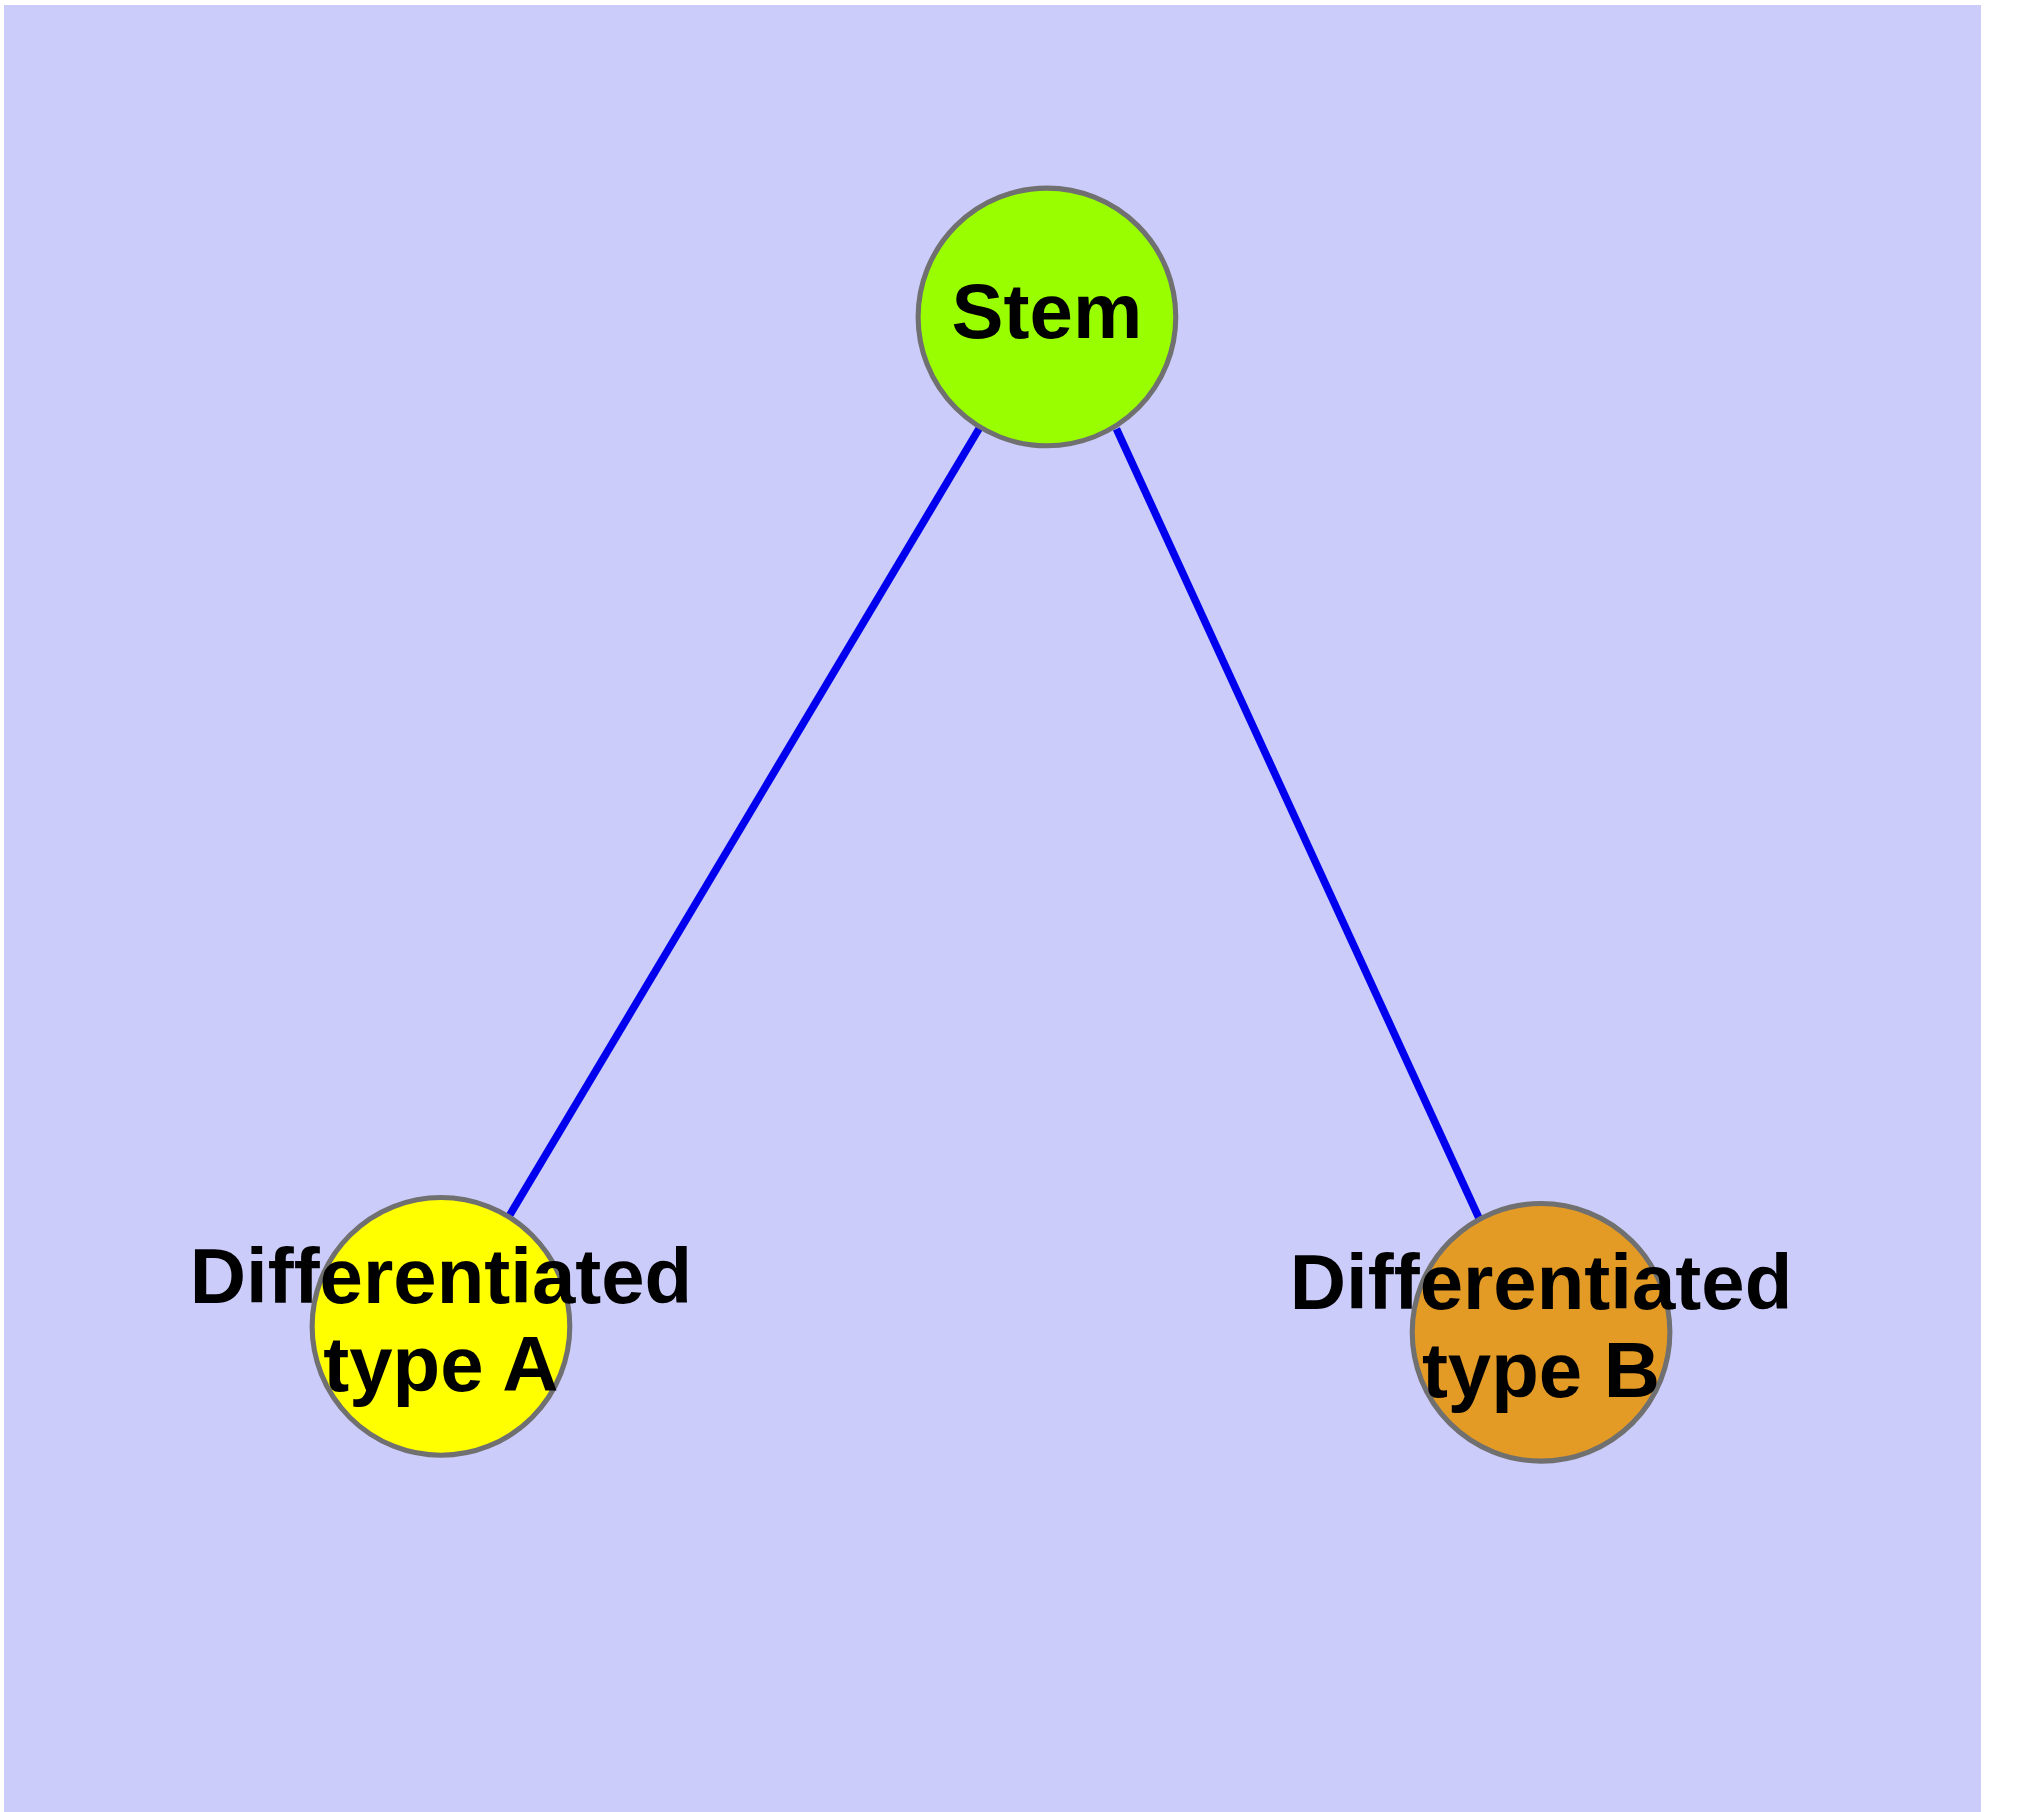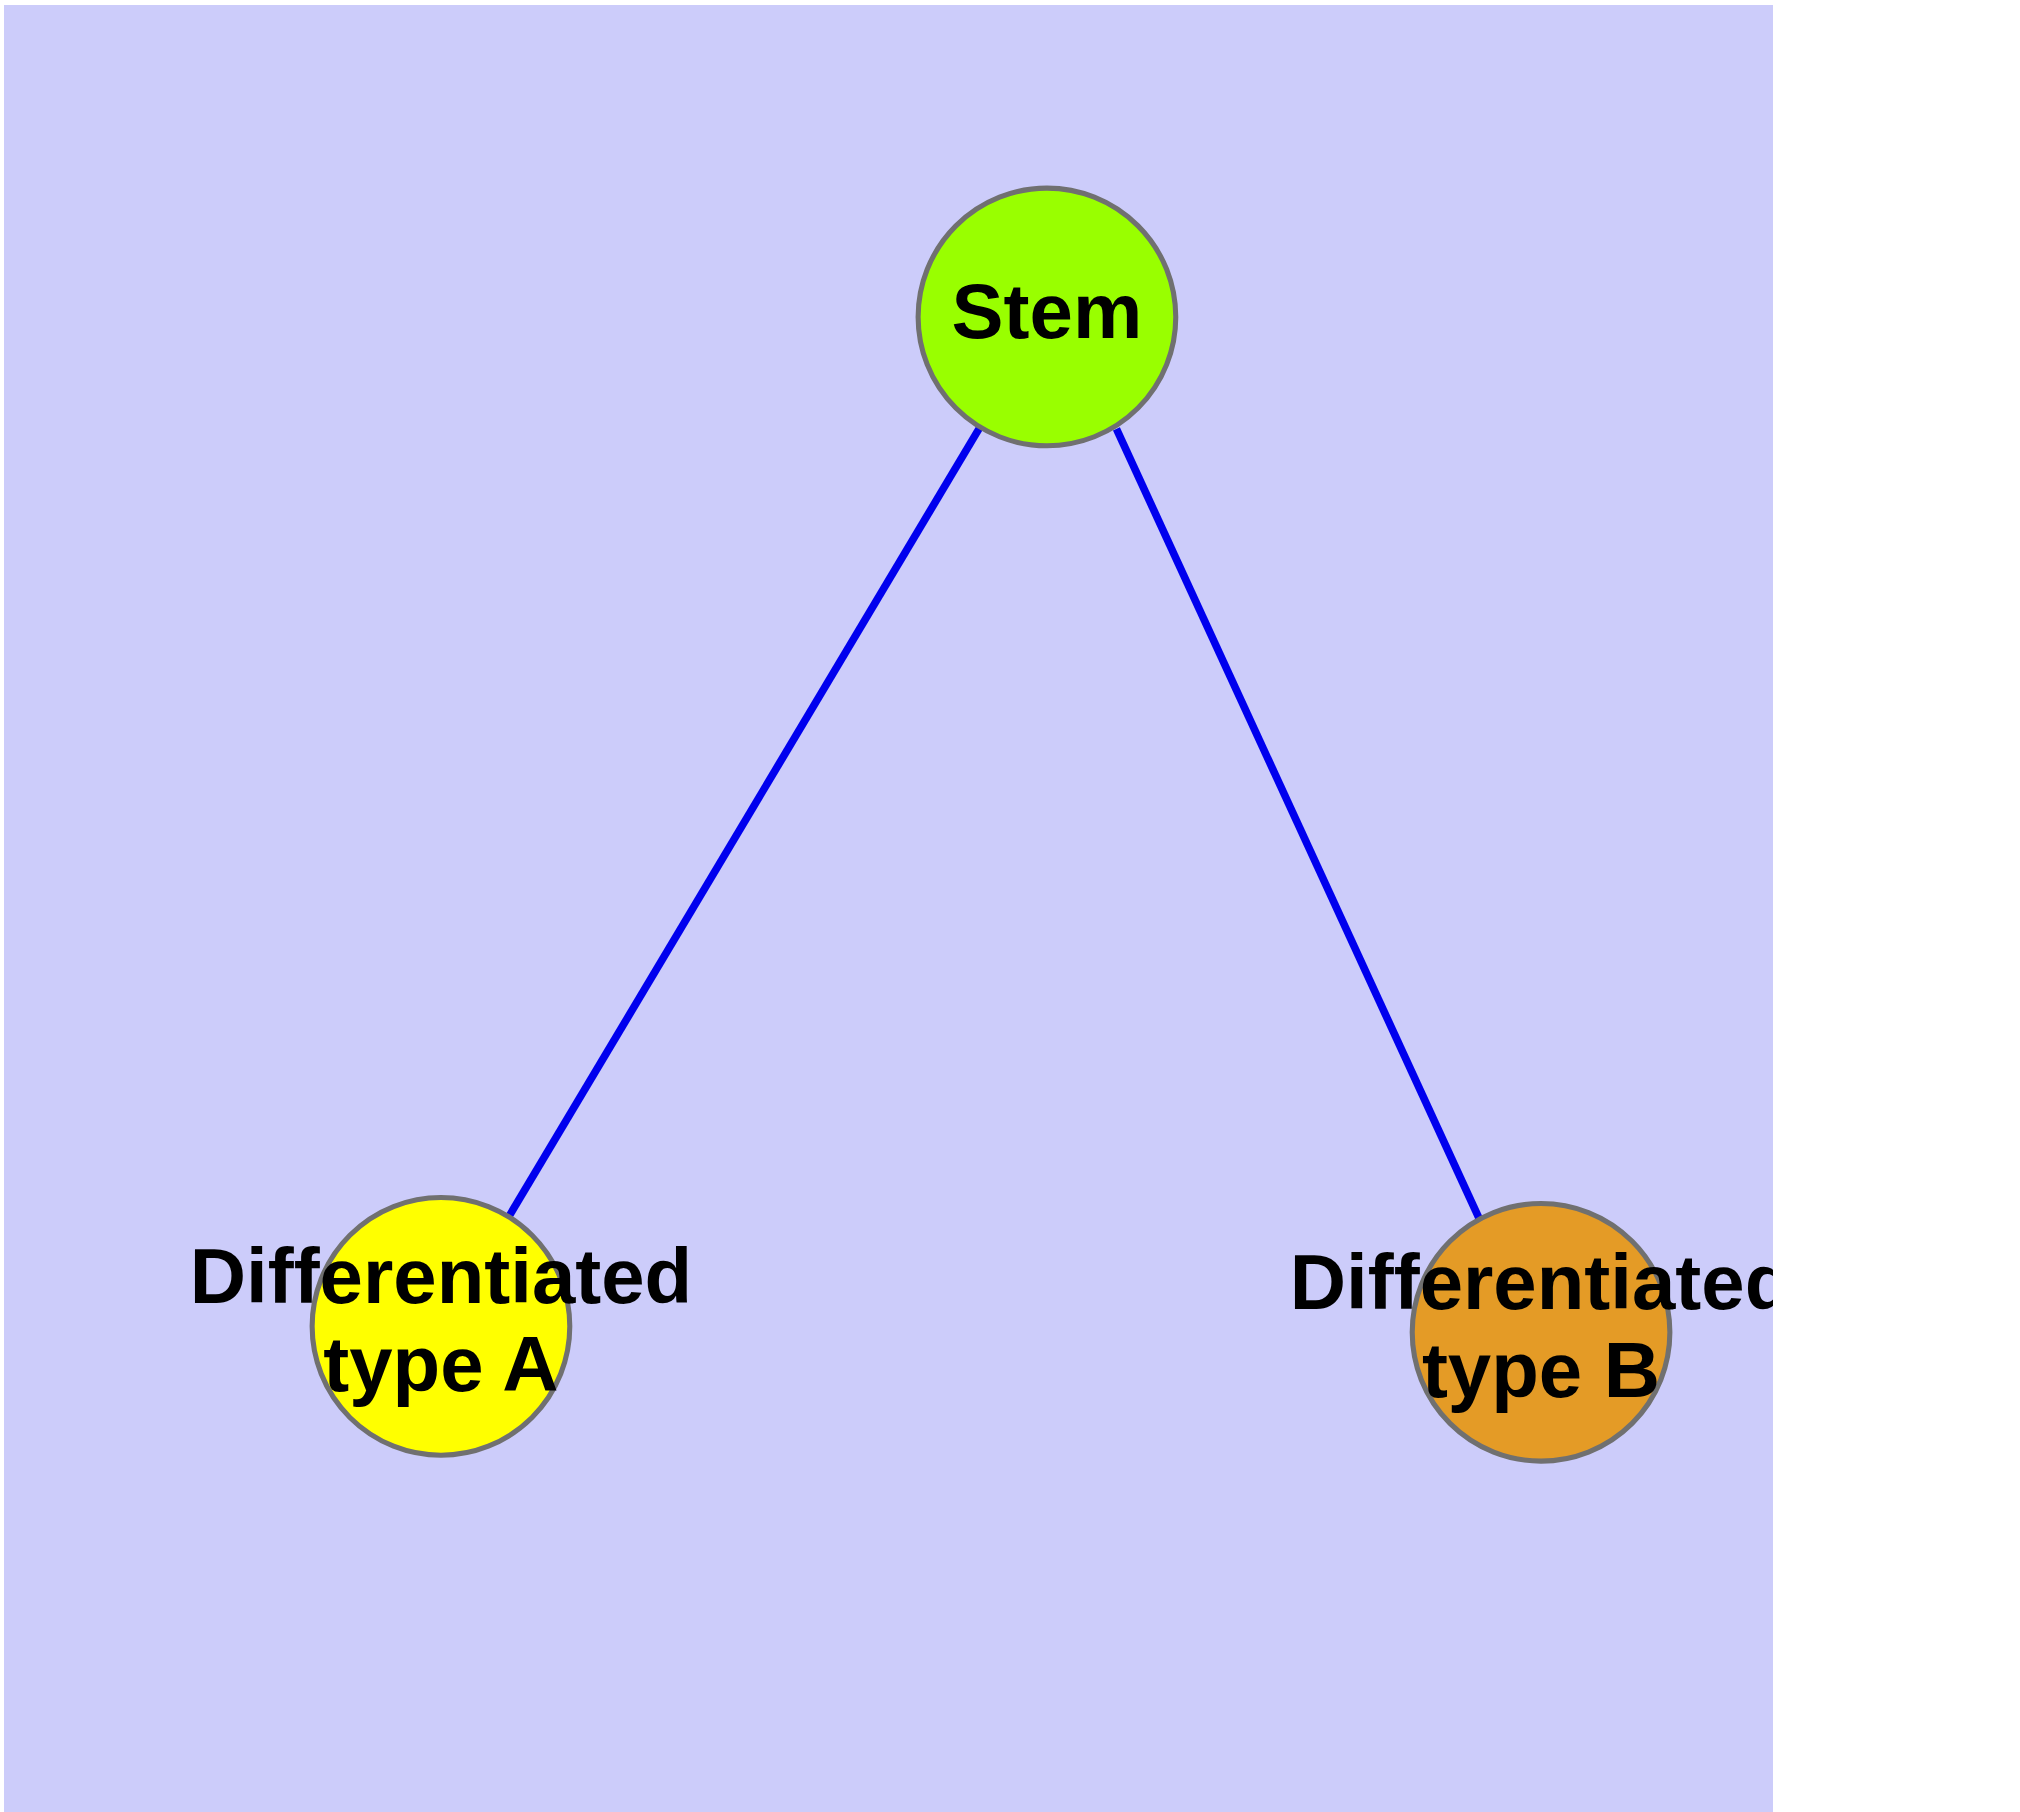--- a/index.html
+++ b/index.html
@@ -42,21 +42,21 @@
     font-weight: bold;
     fill: #000000;
     text-anchor: middle;
     dominant-baseline: middle;
     white-space: pre;
   }
 </style>
 </head>
 <body>
 
-<div id="canvas" style="width: 1773px; height: 1812px;">
+<div id="canvas" style="width: 1981px; height: 1812px;">
 
   <div id="plot-background" style="background: rgb(204, 204, 250);"></div>
 
   <svg id="graph-svg" viewBox="0 0 2384 2138" xmlns="http://www.w3.org/2000/svg">
 
     <g>
       <line class="edge-line" x1="1156" y1="504" x2="601" y2="1434" stroke="#0000ee" stroke-width="9"></line>
       <line class="edge-line" x1="1317" y1="506" x2="1746" y2="1440" stroke="#0000ee" stroke-width="9"></line>
     </g>
 

